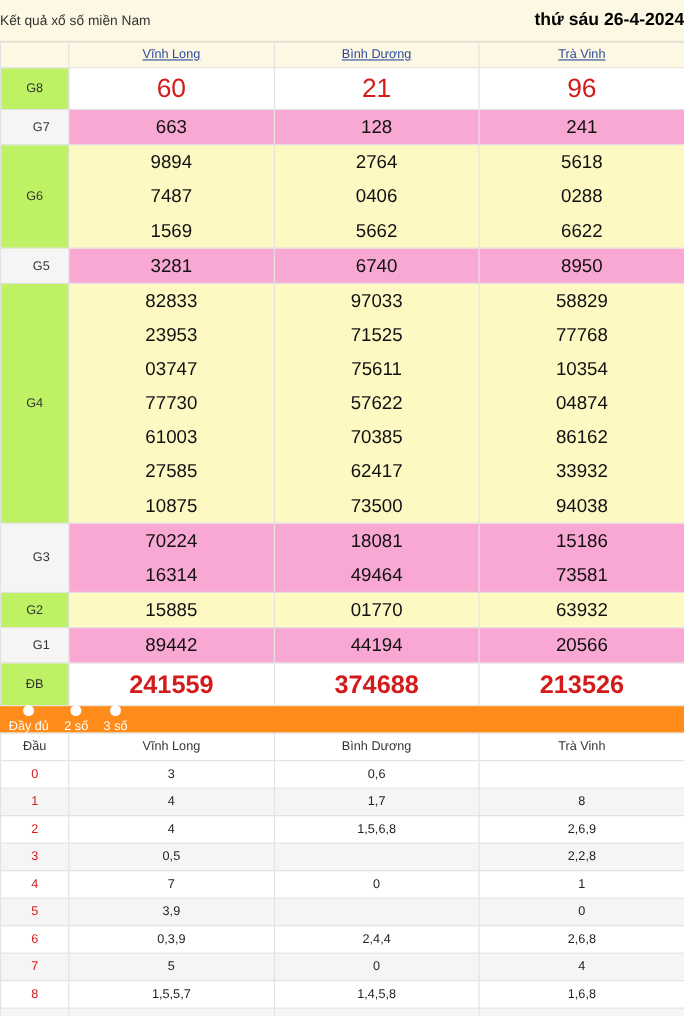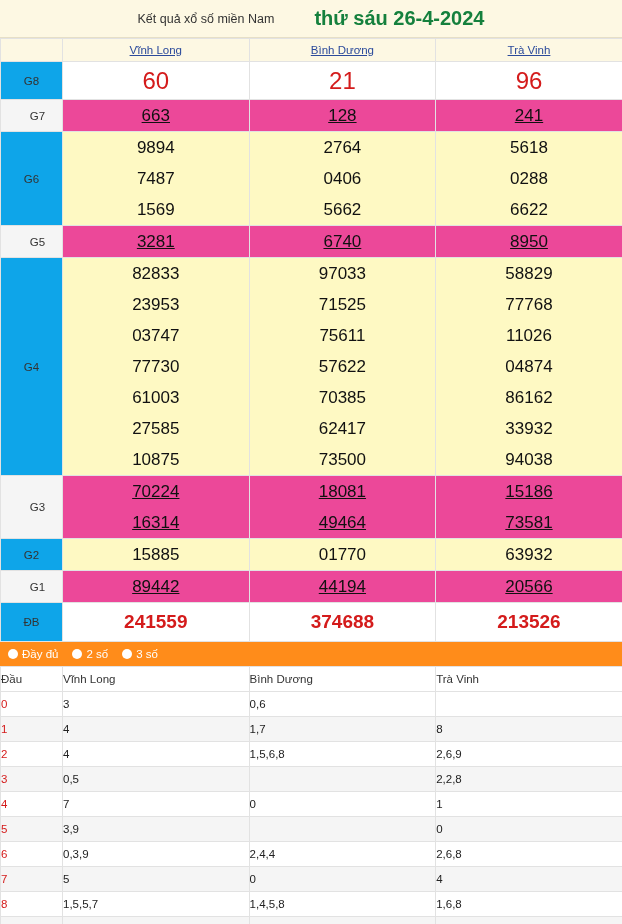--- a/index.html
+++ b/index.html
@@ -21,33 +21,33 @@
     position: relative;
   }
 
   
   .header {
     height: 38px;
     background: #fdf8e3;
     border-bottom: 1px solid #e6dfc6;
     display: flex;
     align-items: center;
-    justify-content: center;
+    justify-content: space-between;
     gap: 7px;
     white-space: nowrap;
   }
   .header .title {
     font-size: 12.5px;
     color: #333;
     font-weight: normal;
   }
   .header .date {
-    font-size: 20px;
+    font-size: 16px;
     font-weight: bold;
-    color: #15803d;
+    color: #000000;
     margin-left: 33px;
   }
 
   
   table.results {
     width: 622px;
     border-collapse: collapse;
     table-layout: fixed;
   }
   table.results col.c-label { width: 62px; }
@@ -69,43 +69,43 @@
   .prov-head span {
     text-decoration: underline;
     cursor: pointer;
   }
   .corner-head {
     background: #fdf8e3;
   }
   .rowlabel {
     font-size: 11.5px;
     color: #333;
-    background: #0ea5e9;
+    background: #bef264;
   }
   .rowlabel.shade { background: #f5f5f5; padding-left: 12px; }
 
   td.num {
     font-size: 17px;
     color: #111;
     height: 31px;
     line-height: 31px;
     background: #fef9c3;
   }
-  td.num.shade { background: #ec4899; text-decoration: underline; }
+  td.num.shade { background: #f9a8d4; }
   tr.shade td { background: #f5f5f5; }
 
   td.g8 {
     font-size: 24px;
     font-weight: normal;
     color: #d41b1b;
     height: 37px;
     line-height: 37px;
   }
   td.db {
-    font-size: 19px;
+    font-size: 23px;
     font-weight: bold;
     color: #d41b1b;
     height: 38px;
     line-height: 38px;
   }
   .cellstack {
     display: block;
   }
 
   
@@ -118,40 +118,41 @@
     padding-left: 8px;
     color: #fff;
     font-size: 11.5px;
   }
   .filteropt {
     display: flex;
     align-items: center;
     gap: 4px;
     cursor: pointer;
     white-space: nowrap;
+    flex-direction: column;
   }
   .radio {
     width: 10px;
     height: 10px;
     border-radius: 50%;
     background: #ffffff;
     display: inline-block;
   }
 
   
   table.dau {
     width: 622px;
     border-collapse: collapse;
     table-layout: fixed;
   }
   table.dau col.d-label { width: 62px; }
   table.dau col.d-prov { width: 186.6px; }
   table.dau th, table.dau td {
     border: 1px solid #e2e2e2;
-    text-align: left;
+    text-align: center;
     vertical-align: middle;
     height: 25px;
     font-size: 11.5px;
     color: #222;
     padding: 0;
   }
   table.dau th {
     font-weight: normal;
     color: #333;
     background: #ffffff;
@@ -258,21 +259,21 @@
             <span class="cellstack">71525</span>
             <span class="cellstack">75611</span>
             <span class="cellstack">57622</span>
             <span class="cellstack">70385</span>
             <span class="cellstack">62417</span>
             <span class="cellstack">73500</span>
           </td>
           <td class="num">
             <span class="cellstack">58829</span>
             <span class="cellstack">77768</span>
-            <span class="cellstack">11026</span>
+            <span class="cellstack">10354</span>
             <span class="cellstack">04874</span>
             <span class="cellstack">86162</span>
             <span class="cellstack">33932</span>
             <span class="cellstack">94038</span>
           </td>
         </tr>
         <tr class="shade">
           <td class="rowlabel shade">G3</td>
           <td class="num shade">
             <span class="cellstack">70224</span>

